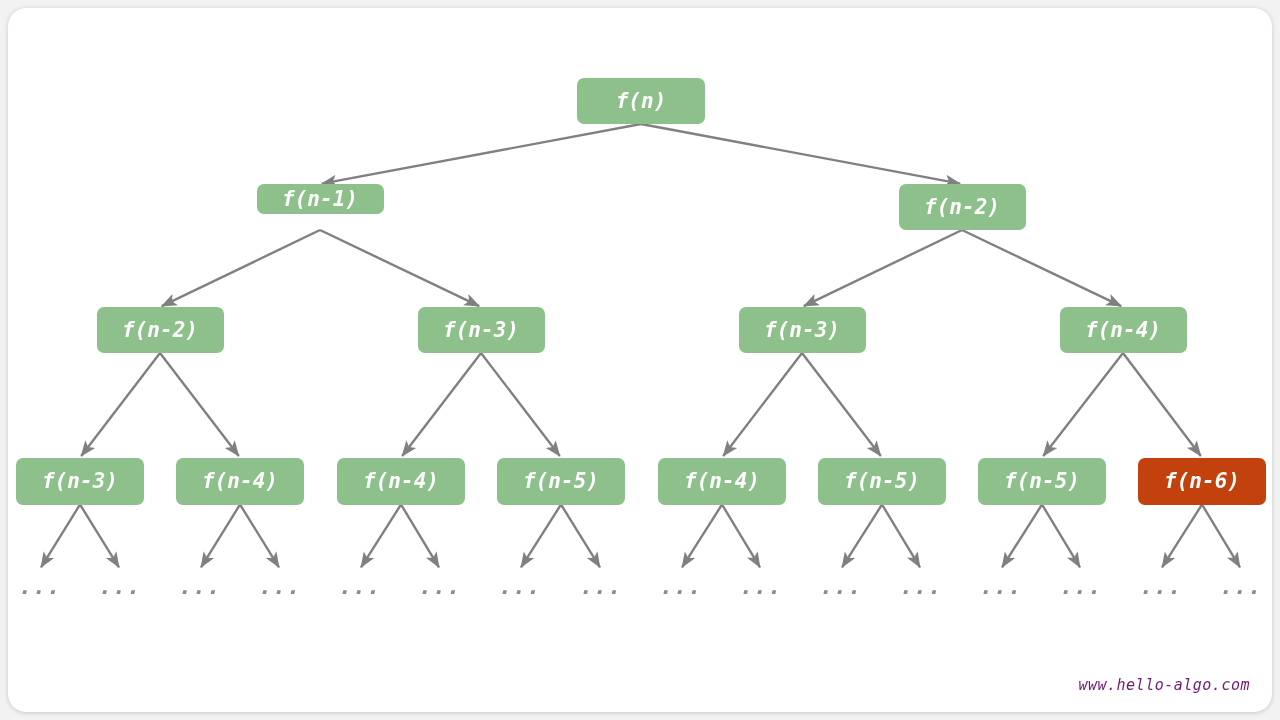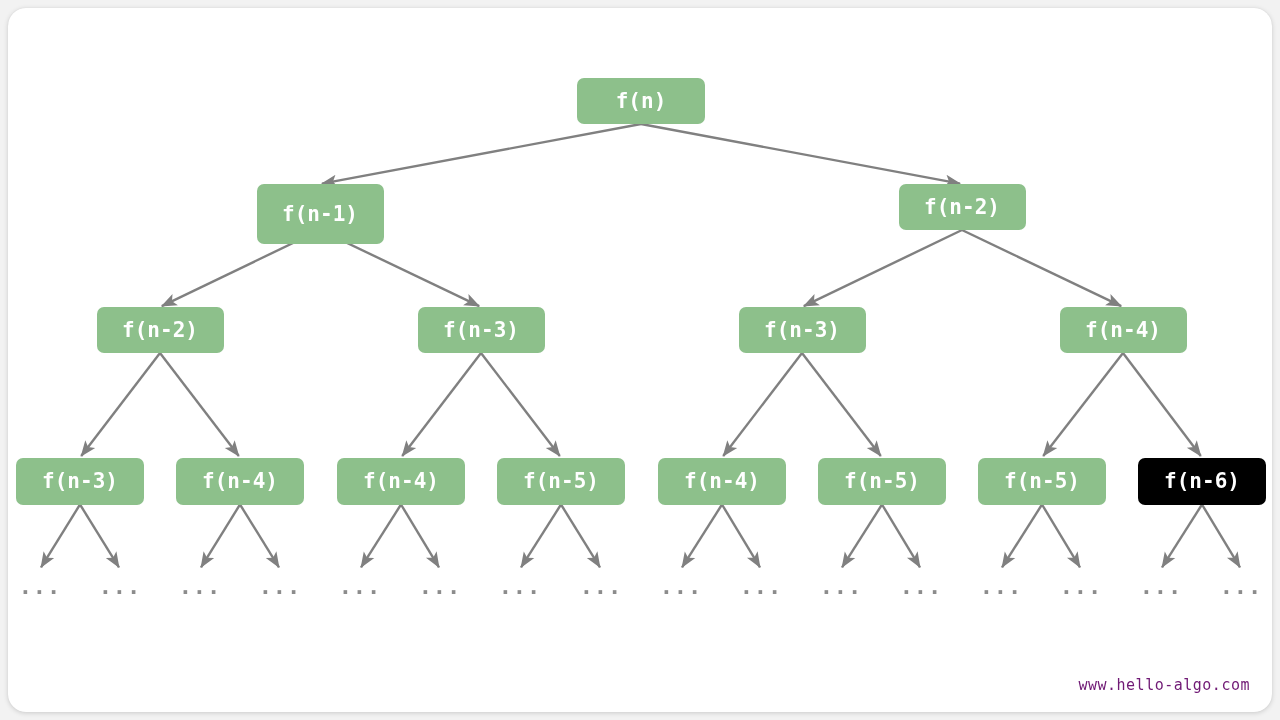--- a/index.html
+++ b/index.html
@@ -22,20 +22,21 @@
   #card {
     position: absolute;
     left: 8px;
     top: 8px;
     width: 1264px;
     height: 704px;
     background: #ffffff;
     border-radius: 18px;
     box-shadow: 0 1px 5px rgba(0,0,0,0.16), 0 0 1px rgba(0,0,0,0.10);
     overflow: hidden;
+    font-style: italic;
   }
   #edges {
     position: absolute;
     left: 0;
     top: 0;
     width: 1280px;
     height: 720px;
     pointer-events: none;
   }
   .node {
@@ -118,21 +119,21 @@
           <line x1="1034" y1="496.5" x2="1071.9651613221815" y2="559.2885360328388" stroke="#808080" stroke-width="2.4" stroke-linecap="butt" marker-end="url(#arrowhead)"></line>
           <line x1="1194" y1="496.5" x2="1154.0729042246555" y2="559.3121384758468" stroke="#808080" stroke-width="2.4" stroke-linecap="butt" marker-end="url(#arrowhead)"></line>
           <line x1="1194" y1="496.5" x2="1231.9651613221815" y2="559.2885360328388" stroke="#808080" stroke-width="2.4" stroke-linecap="butt" marker-end="url(#arrowhead)"></line>
         </g>
     </svg>
 
     <div id="node-layer">
         <div class="node" style="left: 569px; top: 70px; width: 128px; height: 46px; background: rgb(141, 192, 139); color: rgb(255, 255, 255);">
           <span>f(n)</span>
         </div>
-        <div class="node" style="left: 248.5px; top: 176px; width: 127px; height: 60px; background: rgb(141, 192, 139); color: rgb(255, 255, 255);">
+        <div class="node" style="left: 248.5px; top: 176px; width: 127px; height: 30px; background: rgb(141, 192, 139); color: rgb(255, 255, 255);">
           <span>f(n-1)</span>
         </div>
         <div class="node" style="left: 890.5px; top: 176px; width: 127px; height: 46px; background: rgb(141, 192, 139); color: rgb(255, 255, 255);">
           <span>f(n-2)</span>
         </div>
         <div class="node" style="left: 88.5px; top: 299px; width: 127px; height: 46px; background: rgb(141, 192, 139); color: rgb(255, 255, 255);">
           <span>f(n-2)</span>
         </div>
         <div class="node" style="left: 409.5px; top: 299px; width: 127px; height: 46px; background: rgb(141, 192, 139); color: rgb(255, 255, 255);">
           <span>f(n-3)</span>
@@ -157,21 +158,21 @@
         </div>
         <div class="node" style="left: 650px; top: 449.5px; width: 128px; height: 47px; background: rgb(141, 192, 139); color: rgb(255, 255, 255);">
           <span>f(n-4)</span>
         </div>
         <div class="node" style="left: 810px; top: 449.5px; width: 128px; height: 47px; background: rgb(141, 192, 139); color: rgb(255, 255, 255);">
           <span>f(n-5)</span>
         </div>
         <div class="node" style="left: 970px; top: 449.5px; width: 128px; height: 47px; background: rgb(141, 192, 139); color: rgb(255, 255, 255);">
           <span>f(n-5)</span>
         </div>
-        <div class="node" style="left: 1130px; top: 449.5px; width: 128px; height: 47px; background: #000000; color: rgb(255, 255, 255);">
+        <div class="node" style="left: 1130px; top: 449.5px; width: 128px; height: 47px; background: #c2410c; color: rgb(255, 255, 255);">
           <span>f(n-6)</span>
         </div>
       </div>
     <div id="ellipsis-layer">
         <div class="ellipsis" style="left: 32px; top: 579px; color: rgb(140, 140, 140);">...</div>
         <div class="ellipsis" style="left: 112px; top: 579px; color: rgb(140, 140, 140);">...</div>
         <div class="ellipsis" style="left: 192px; top: 579px; color: rgb(140, 140, 140);">...</div>
         <div class="ellipsis" style="left: 272px; top: 579px; color: rgb(140, 140, 140);">...</div>
         <div class="ellipsis" style="left: 352px; top: 579px; color: rgb(140, 140, 140);">...</div>
         <div class="ellipsis" style="left: 432px; top: 579px; color: rgb(140, 140, 140);">...</div>

